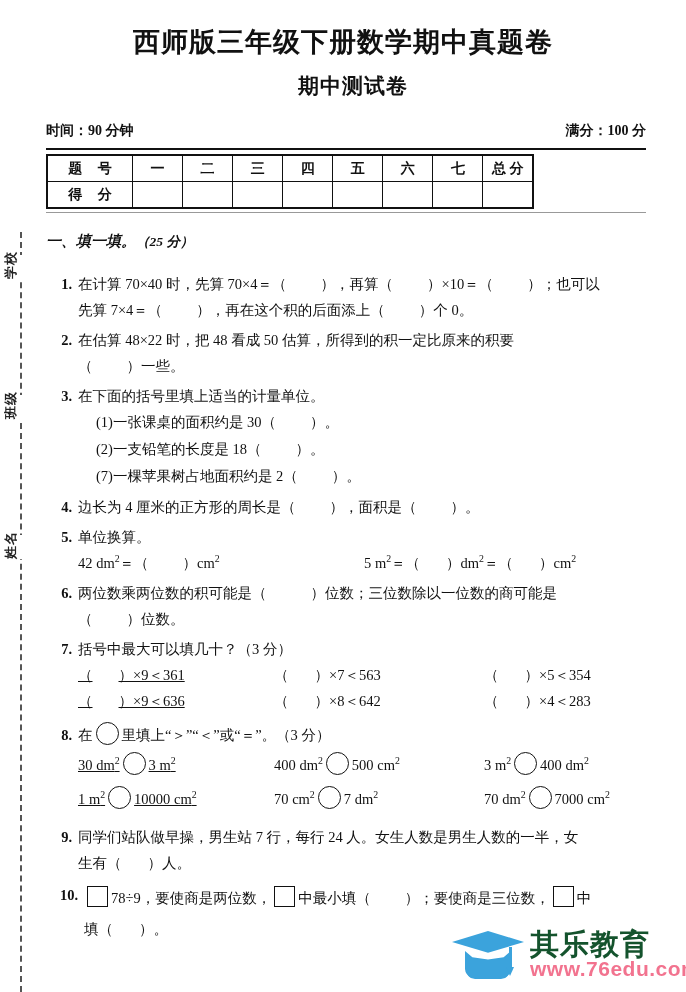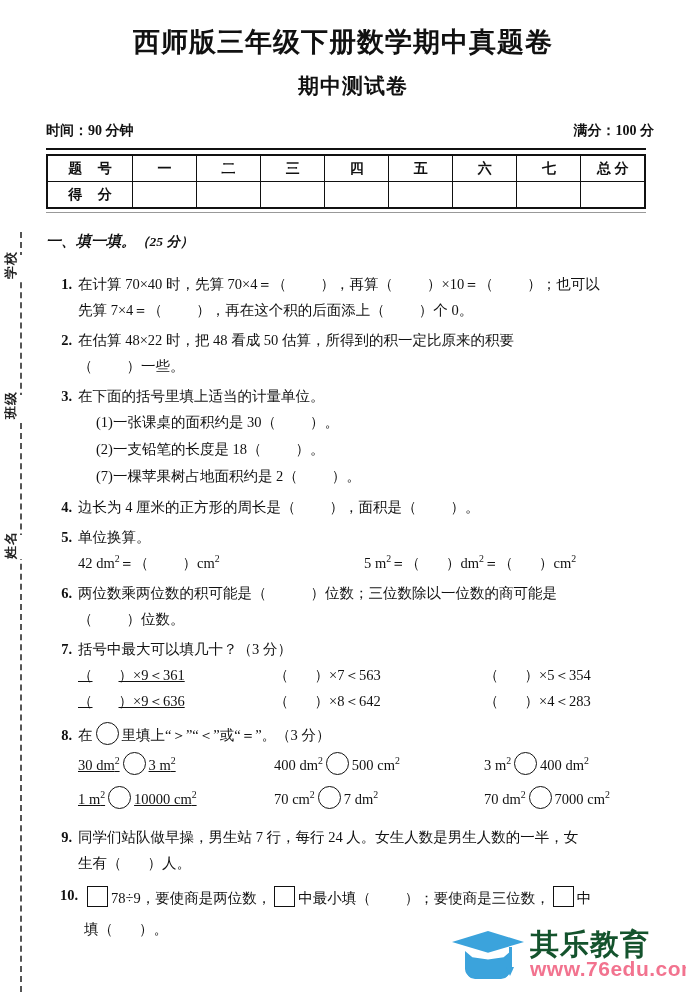--- a/index.html
+++ b/index.html
@@ -36,32 +36,32 @@
     text-align:center;
     font-size:27px;font-weight:700;letter-spacing:1px;
     font-family:"Liberation Serif","DejaVu Serif",serif;
   }
   .title-sub{
     position:absolute;left:0;right:0;top:72px;
     text-align:center;
     font-size:21px;font-weight:700;letter-spacing:1px;padding-left:20px;
   }
   .meta-row{
-    position:absolute;left:46px;right:32px;top:122px;
+    position:absolute;left:46px;right:40px;top:122px;
     display:flex;justify-content:space-between;
     font-size:14px;font-weight:700;gap:12px;
   }
   .rule{
     position:absolute;left:46px;right:40px;top:148px;
     border-top:2px solid #111;
   }
 
   
   .score-table{
-    position:absolute;left:46px;top:154px;width:600px;
+    position:absolute;left:46px;top:154px;width:488px;
     border-collapse:collapse;
     border:2px solid #111;
     table-layout:fixed;
   }
   .score-table td{
     border:1px solid #111;
     height:25px;
     text-align:center;
     font-size:14px;font-weight:700;
     padding:0;

